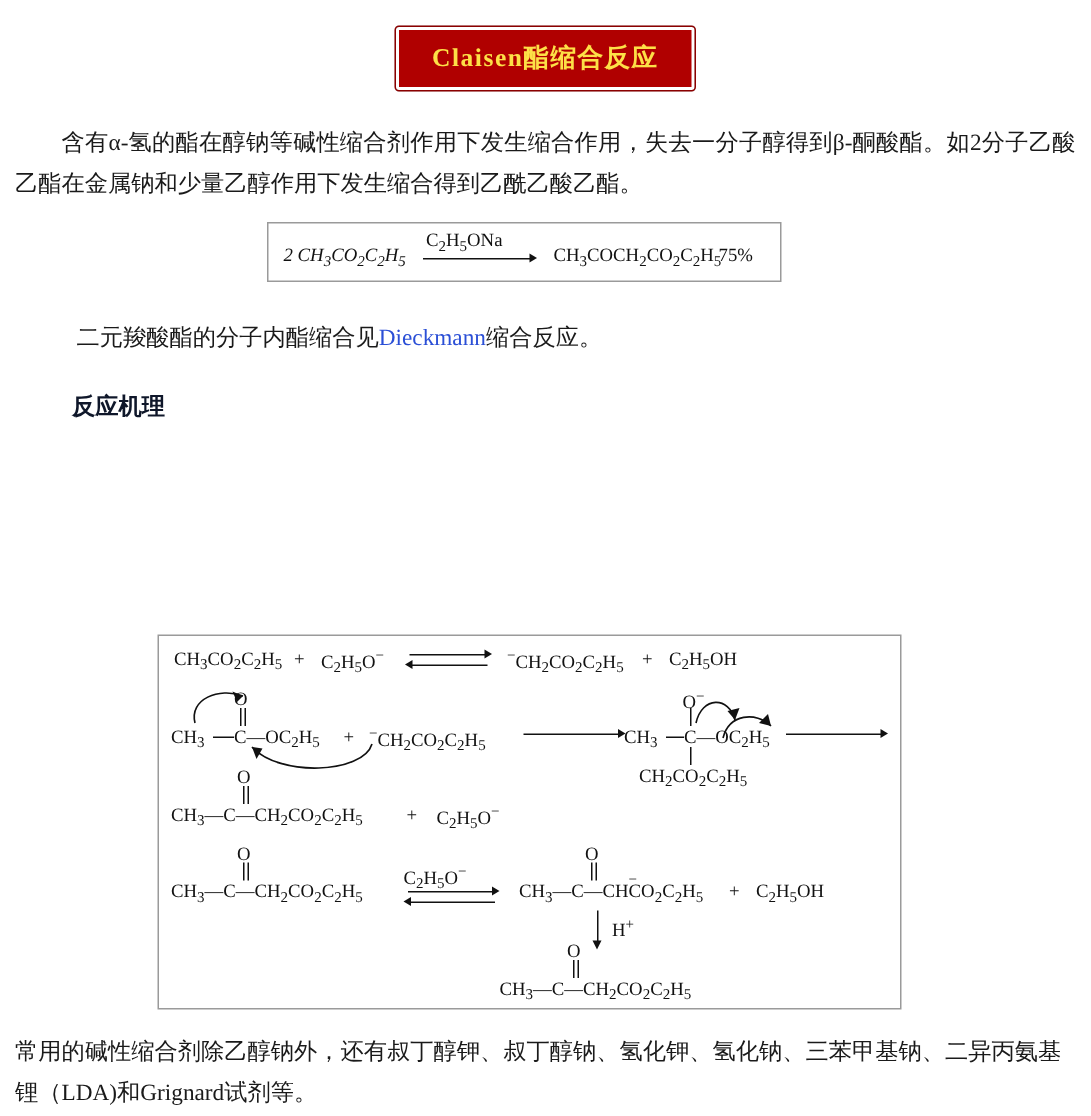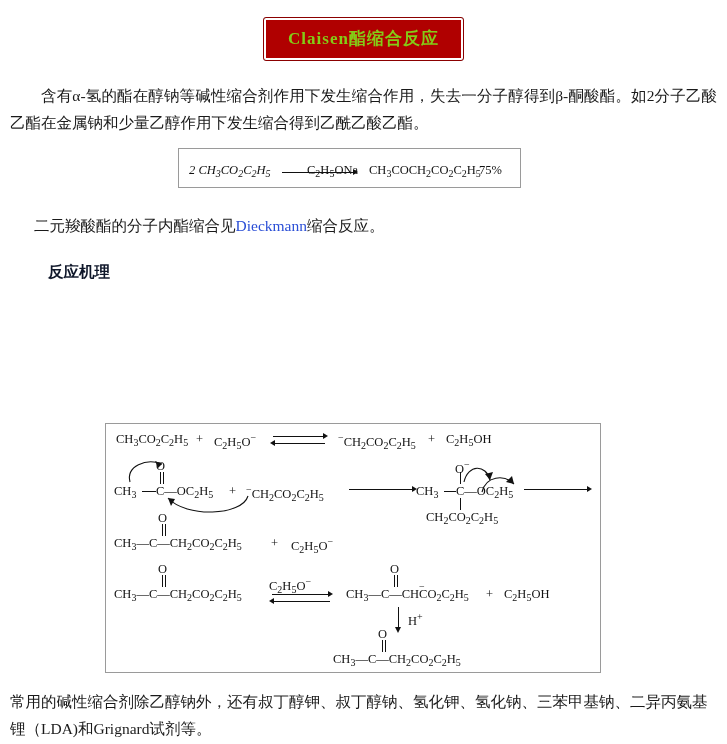--- a/index.html
+++ b/index.html
@@ -33,21 +33,21 @@
   .title-box {
     display: inline-block;
     background: #b00000;
     border: 2px solid #ffffff;
     outline: 1px solid #8b0000;
     padding: 7px 22px 8px 22px;
     border-radius: 2px;
     box-shadow: 0 0 0 1px #cfcfcf;
   }
   .title-text {
-    color: #84cc16;
+    color: #fde047;
     font-size: 17px;
     font-weight: bold;
     letter-spacing: 1px;
     font-family: "Liberation Serif", serif;
     white-space: nowrap;
   }
 
   
   .para {
     position: absolute;
@@ -152,35 +152,35 @@
 
   <div class="para indent" style="left:10px; top:82px; width:707px;">
     <span>含有α-氢的酯在醇钠等碱性缩合剂作用下发生缩合作用，失去一分子醇得到β-酮酸酯。如2分子乙酸乙酯在金属钠和少量乙醇作用下发生缩合得到乙酰乙酸乙酯。</span>
   </div>
 
   <div class="scheme-box" style="left:178px; top:148px; width:343px; height:40px;">
     <span class="chem abs" style="left:10px; top:14px;font-style:italic;">
       2 CH<sub>3</sub>CO<sub>2</sub>C<sub>2</sub>H<sub>5</sub>
     </span>
 
-    <span class="chem abs" style="left:105px; top:14px;margin-left:23px;">
+    <span class="chem abs" style="left:105px; top:4px;">
       C<sub>2</sub>H<sub>5</sub>ONa
     </span>
     <div class="arrow-eq" style="left:103px; top:19px; width:78px; height:10px; position:absolute;">
       <div class="arrow-line" style="left:0; top:4px; width:72px;"></div>
       <div class="arrow-head-r" style="left:71px; top:1px;"></div>
     </div>
 
     <span class="chem abs" style="left:190px; top:14px;">
       CH<sub>3</sub>COCH<sub>2</sub>CO<sub>2</sub>C<sub>2</sub>H<sub>5</sub>
     </span>
     <span class="chem abs" style="left:300px; top:14px;">75%</span>
   </div>
 
-  <div class="para indent" style="left:3px; top:212px; width:707px;">
+  <div class="para indent" style="left:20px; top:212px; width:707px;">
     <span>二元羧酸酯的分子内酯缩合见</span><span class="blue">Dieckmann</span><span>缩合反应。</span>
   </div>
 
   <div class="para" style="left:48px; top:258px; width:300px;">
     <span class="pink-head">反应机理</span>
   </div>
 
 
   <div class="scheme-box" style="left:105px; top:423px; width:496px; height:250px;">
 

